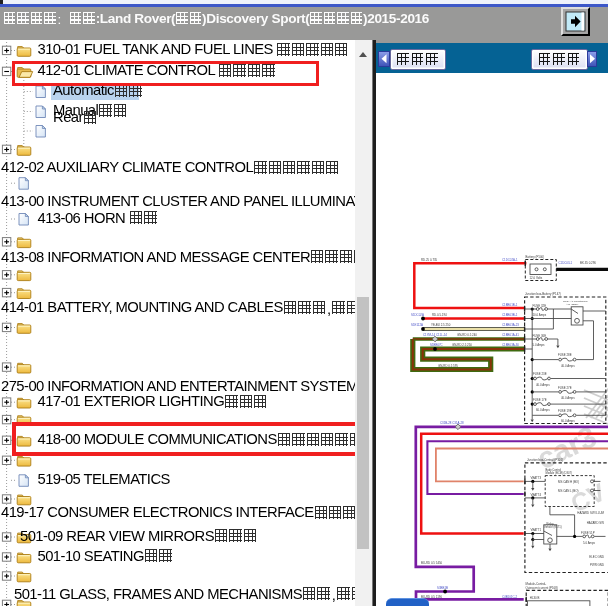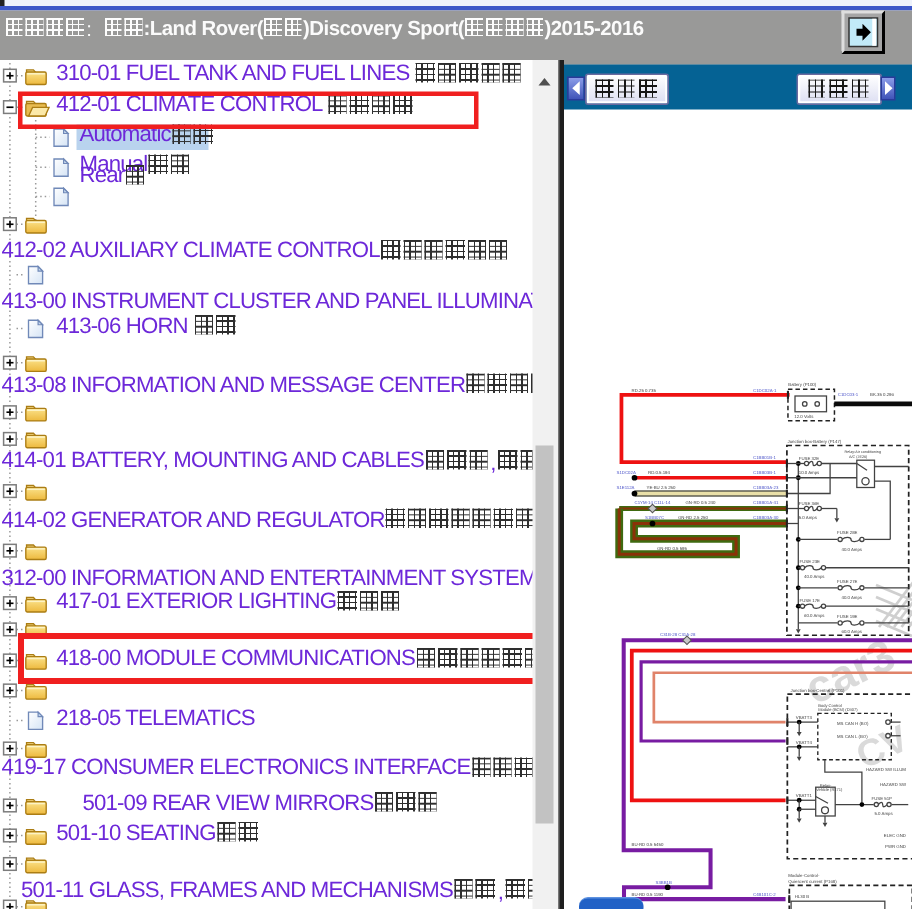--- a/index.html
+++ b/index.html
@@ -5,21 +5,21 @@
 font-family:"Liberation Sans",sans-serif;position:relative}
 b.c,b.cw,b.cb{display:inline-block;width:12.4px;height:13px;margin:0 1px;vertical-align:-1.6px;
 background:repeating-linear-gradient(to bottom,#2e2e2e 0 1px,transparent 1px 3.6px),
 repeating-linear-gradient(to right,#2e2e2e 0 1px,transparent 1px 3.8px)}
 b.cw{background:repeating-linear-gradient(to bottom,#fdfdfd 0 1.1px,transparent 1.1px 3.7px),
 repeating-linear-gradient(to right,#fdfdfd 0 1.1px,transparent 1.1px 3.9px);width:11.4px;height:12px;vertical-align:-1.2px}
 b.cb{width:11.5px;height:11.5px;margin:0 1.6px;vertical-align:-1px;
 background:repeating-linear-gradient(to bottom,#161616 0 1px,transparent 1px 4px),
 repeating-linear-gradient(to right,#161616 0 1px,transparent 1px 4.2px)}
 b.p{background:none;width:auto;height:auto;font-style:normal;font-weight:normal}
-.tt{position:absolute;font-size:14.8px;color:#6d28d9;white-space:nowrap;letter-spacing:-0.55px}
+.tt{position:absolute;font-size:14.8px;color:#000000;white-space:nowrap;letter-spacing:-0.55px}
 </style></head><body>
 
 <div style="position:absolute;left:0;top:0;width:608px;height:4px;background:#eef2fb"></div>
 <div style="position:absolute;left:0;top:0;width:3px;height:6px;background:#222"></div>
 <div style="position:absolute;left:0;top:4px;width:608px;height:3px;background:#3c57c8"></div>
 <div style="position:absolute;left:0;top:7px;width:608px;height:36px;background:#999998"></div>
 <div style="position:absolute;left:3px;top:10.5px;width:560px;font-size:13.6px;font-weight:bold;color:#fbfbfb;white-space:nowrap;letter-spacing:-0.35px"><b class="cw"></b><b class="cw"></b><b class="cw"></b><b class="cw"></b><b class="cw p">:</b>&nbsp;&nbsp;<b class="cw"></b><b class="cw"></b>:Land Rover(<b class="cw"></b><b class="cw"></b>)Discovery Sport(<b class="cw"></b><b class="cw"></b><b class="cw"></b><b class="cw"></b>)2015-2016</div>
 
 <div style="position:absolute;left:560.5px;top:6.5px;width:29px;height:29px;background:#a5a5a5;border:2px solid;border-color:#dedede #000 #000 #dedede"></div>
 <svg style="position:absolute;left:560.5px;top:6.5px" width="29" height="29" viewBox="0 0 29 29">
@@ -230,27 +230,26 @@
     <div class="tt" style="left:37.5px;top:62.3px">412-01 CLIMATE CONTROL <b class="c"></b><b class="c"></b><b class="c"></b><b class="c"></b></div>
     <div style="position:absolute;left:51px;top:83px;width:88px;height:16.5px;background:#b9d3ee"></div>
     <div class="tt" style="left:53px;top:82.3px">Automatic<b class="c"></b><b class="c"></b></div>
     <div class="tt" style="left:53px;top:102.3px">Manual<b class="c"></b><b class="c"></b></div>
     <div class="tt" style="left:53px;top:109px">Rear<b class="c"></b></div>
     <div class="tt" style="left:1px;top:159.2px">412-02 AUXILIARY CLIMATE CONTROL<b class="c"></b><b class="c"></b><b class="c"></b><b class="c"></b><b class="c"></b><b class="c"></b></div>
     <div class="tt" style="left:1px;top:192.5px">413-00 INSTRUMENT CLUSTER AND PANEL ILLUMINATION</div>
     <div class="tt" style="left:37.5px;top:209.8px">413-06 HORN <b class="c"></b><b class="c"></b></div>
     <div class="tt" style="left:1px;top:248.8px">413-08 INFORMATION AND MESSAGE CENTER<b class="c"></b><b class="c"></b><b class="c"></b><b class="c"></b></div>
     <div class="tt" style="left:1px;top:299px">414-01 BATTERY, MOUNTING AND CABLES<b class="c"></b><b class="c"></b><b class="c"></b><b class="c p">,</b><b class="c"></b><b class="c"></b></div>
-    <div class="tt" style="left:1px;top:338.6px">414-02 GENERATOR AND REGULATOR<b class="c"></b><b class="c"></b><b class="c"></b><b class="c"></b><b class="c"></b><b class="c"></b><b class="c"></b></div>
-    <div class="tt" style="left:1px;top:377.7px">312-00 INFORMATION AND ENTERTAINMENT SYSTEM</div>
+    <div class="tt" style="left:1px;top:377.7px">275-00 INFORMATION AND ENTERTAINMENT SYSTEM</div>
     <div class="tt" style="left:37.5px;top:393.0px">417-01 EXTERIOR LIGHTING<b class="c"></b><b class="c"></b><b class="c"></b></div>
     <div class="tt" style="left:37.5px;top:431.1px">418-00 MODULE COMMUNICATIONS<b class="c"></b><b class="c"></b><b class="c"></b><b class="c"></b><b class="c"></b><b class="c"></b></div>
-    <div class="tt" style="left:37.5px;top:471.1px">218-05 TELEMATICS</div>
+    <div class="tt" style="left:37.5px;top:471.1px">519-05 TELEMATICS</div>
     <div class="tt" style="left:1px;top:504px">419-17 CONSUMER ELECTRONICS INTERFACE<b class="c"></b><b class="c"></b><b class="c"></b></div>
-    <div class="tt" style="left:55px;top:527.8px">501-09 REAR VIEW MIRRORS<b class="c"></b><b class="c"></b><b class="c"></b></div>
+    <div class="tt" style="left:20px;top:527.8px">501-09 REAR VIEW MIRRORS<b class="c"></b><b class="c"></b><b class="c"></b></div>
     <div class="tt" style="left:37.5px;top:547.8px">501-10 SEATING<b class="c"></b><b class="c"></b></div>
     <div class="tt" style="left:14px;top:585.8px">501-11 GLASS, FRAMES AND MECHANISMS<b class="c"></b><b class="c"></b><b class="c p">,</b><b class="c"></b><b class="c"></b><b class="c"></b></div>
 </div>
 
 <div style="position:absolute;left:12px;top:60.5px;width:307px;height:25px;border:3.5px solid #f01f1f"></div>
 <div style="position:absolute;left:12px;top:422px;width:354px;height:34px;border:4px solid #f01f1f"></div>
 
 <div style="position:absolute;left:354.5px;top:40px;width:17px;height:566px;background:#f1f1f1"></div>
 <div style="position:absolute;left:357px;top:297px;width:12px;height:252px;background:#c2c2c2"></div>
 <div style="position:absolute;left:359.2px;top:52px;width:0;height:0;border-left:4.2px solid transparent;border-right:4.2px solid transparent;border-bottom:5px solid #505050"></div>

